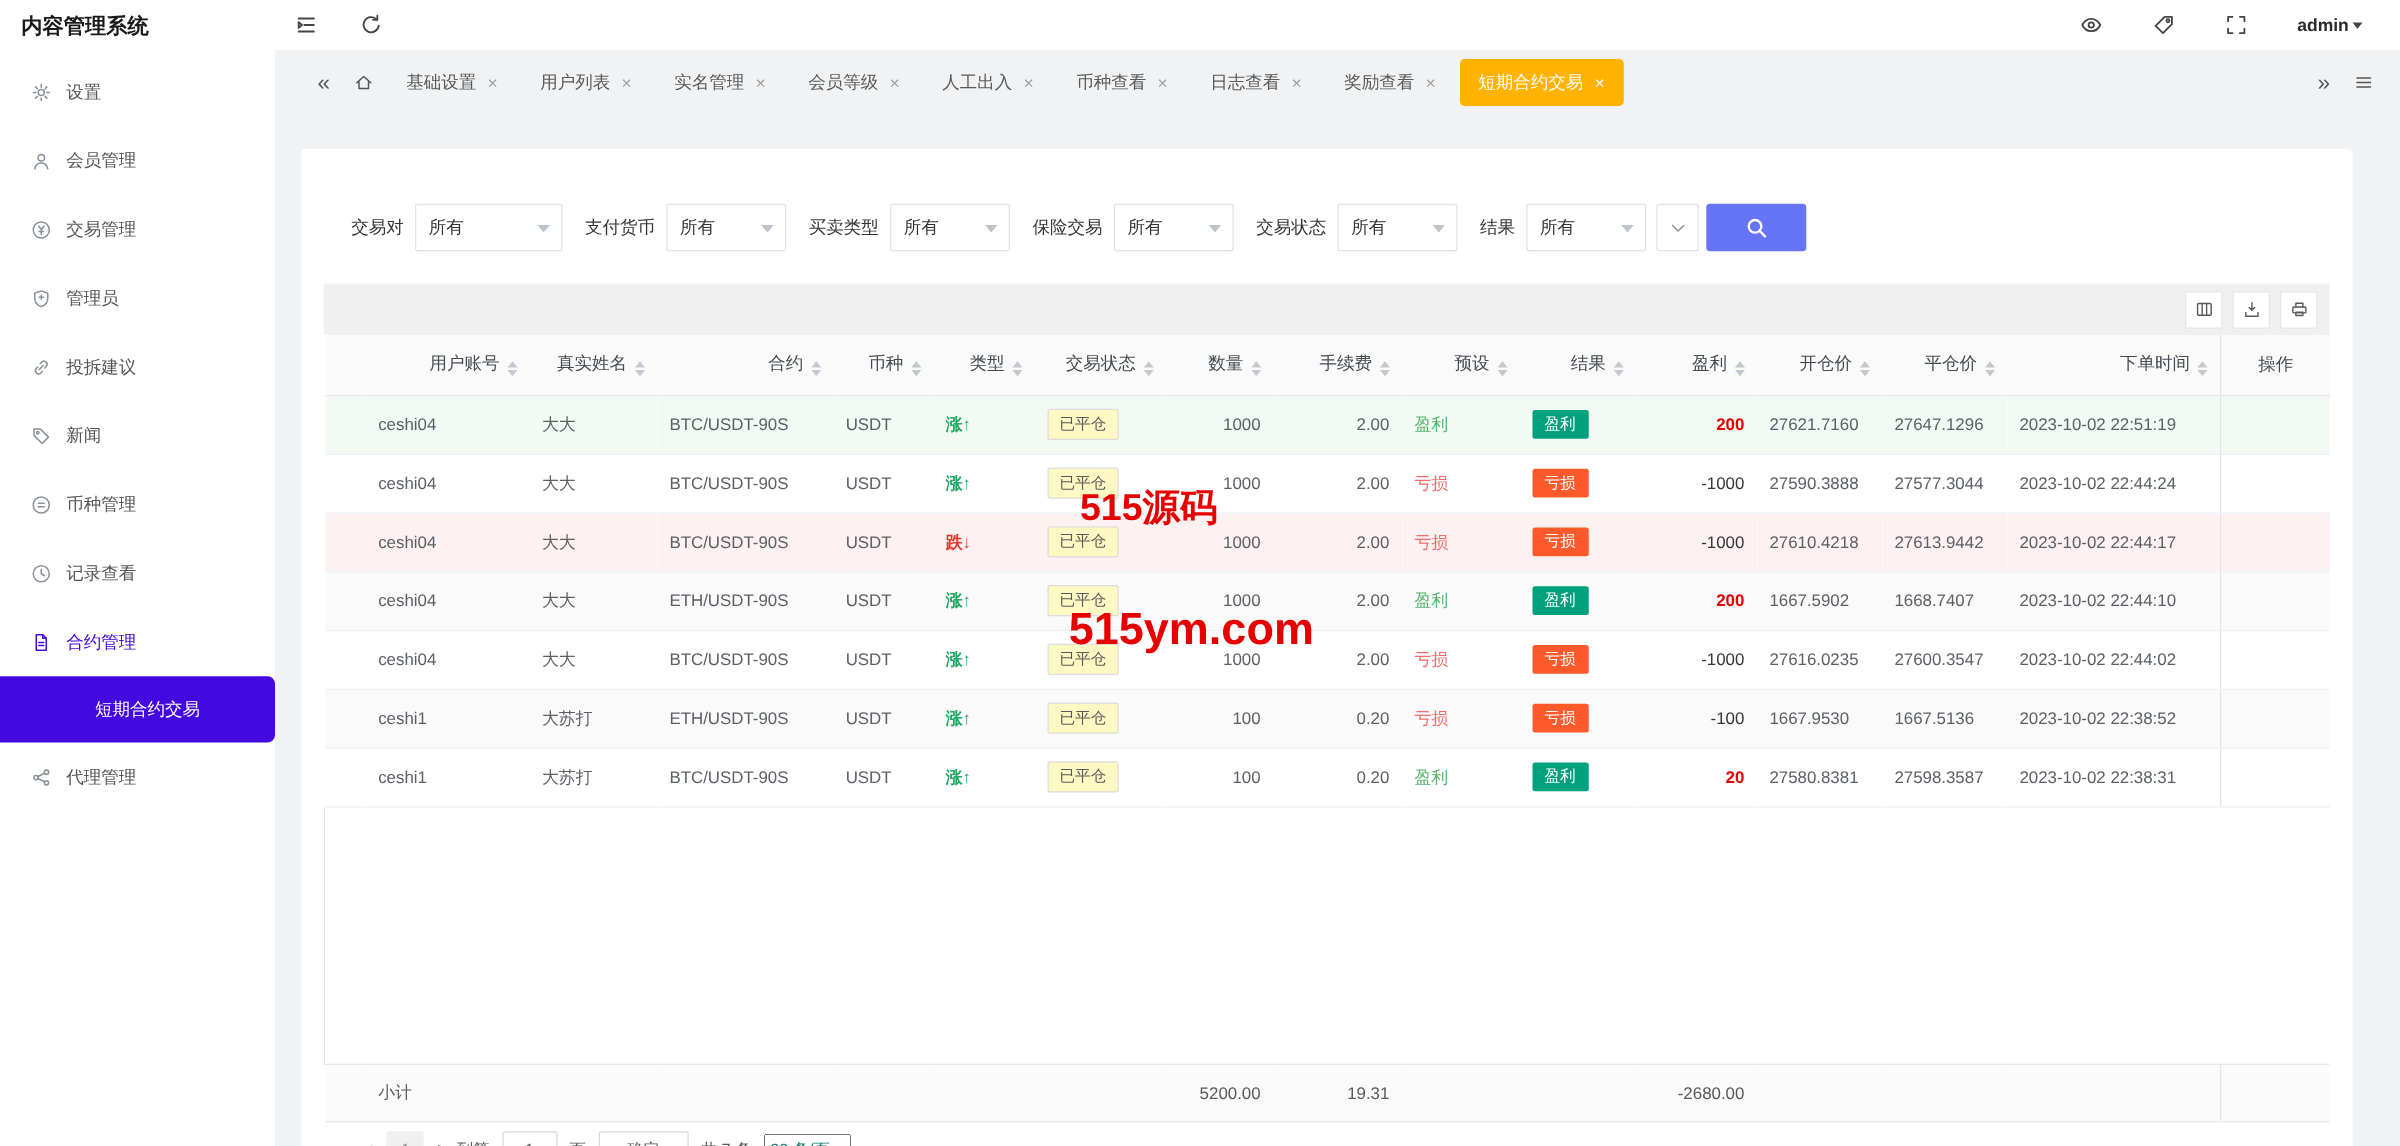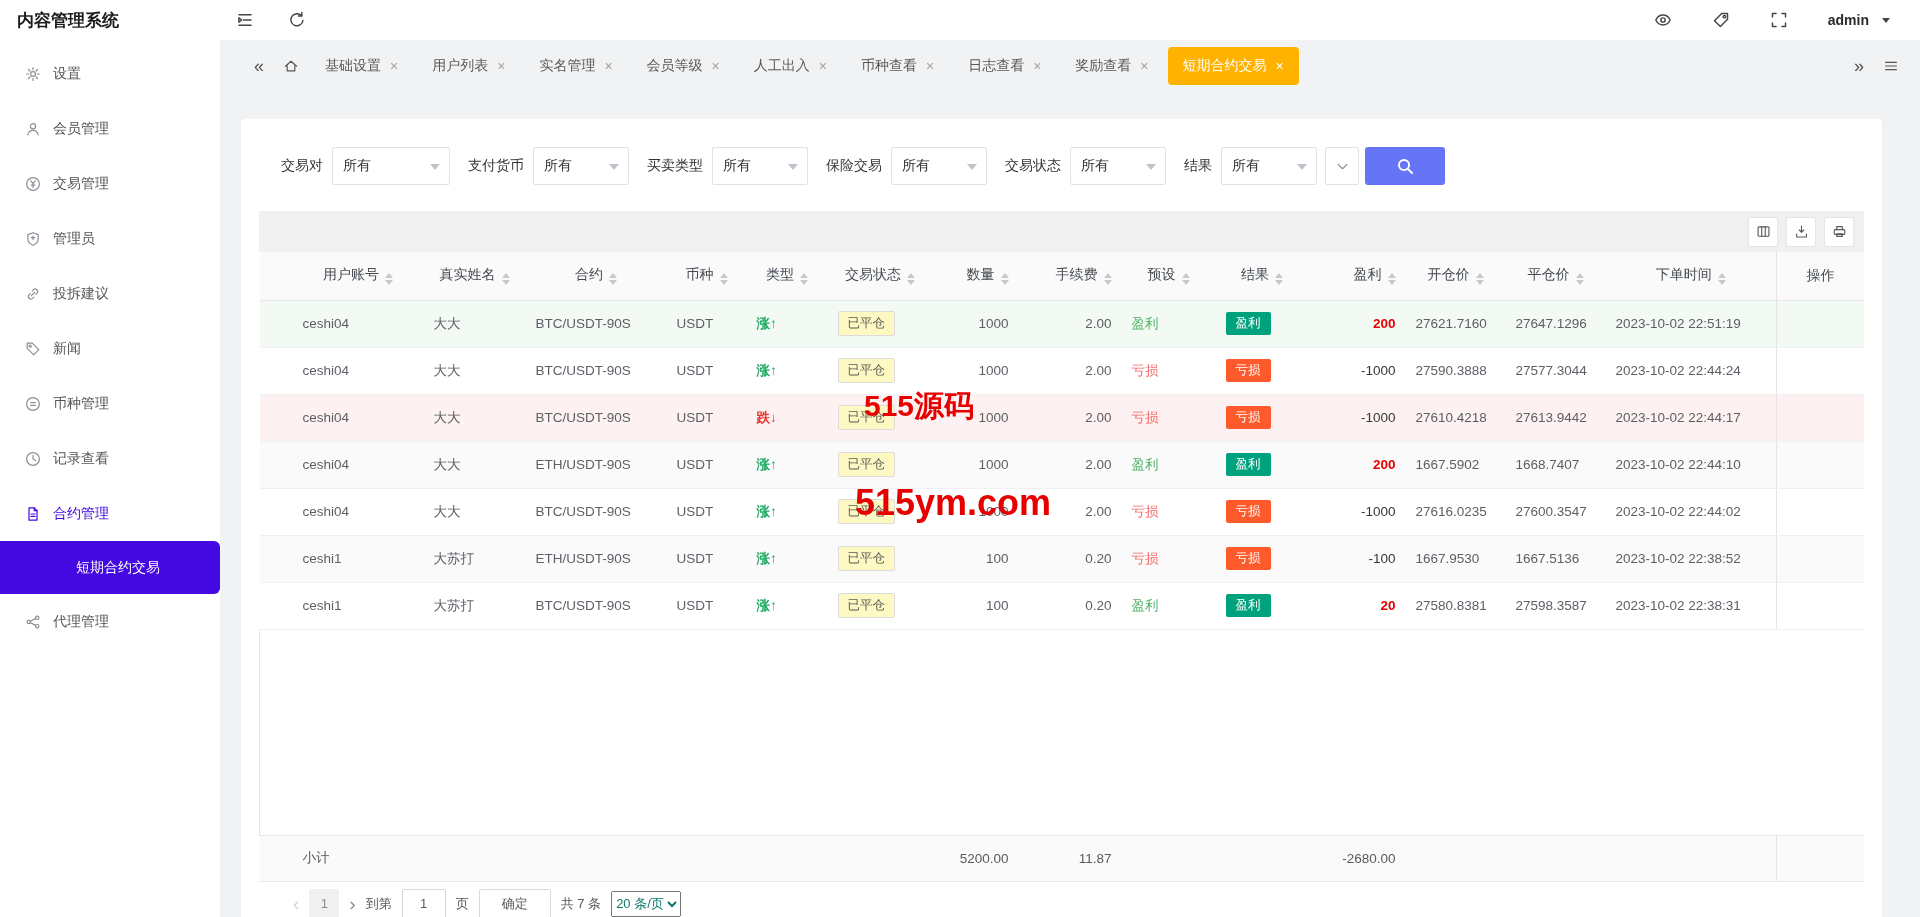--- a/index.html
+++ b/index.html
@@ -14,21 +14,21 @@
   .icon svg{width:100%;height:100%;fill:none;stroke:currentColor;stroke-width:1.2;
     stroke-linecap:round;stroke-linejoin:round}
 
   
   .app-header{position:fixed;left:0;top:0;right:0;height:40px;background:#fff;
     display:flex;align-items:center;z-index:30}
   .app-title{width:220px;padding-left:17px;font-size:17px;font-weight:bold;color:#1a1a1a}
   .h-tools{display:flex;align-items:center;gap:34px;margin-left:16px;color:#454545}
   .h-icon{display:inline-flex;width:18px;height:18px;color:#454545;cursor:pointer}
   .header-right{margin-left:auto;display:flex;align-items:center;gap:40px;padding-right:30px}
-  .user-menu{display:flex;align-items:center;gap:13px;cursor:pointer}
+  .user-menu{display:flex;align-items:center;gap:3px;cursor:pointer}
   .username{font-size:14px;font-weight:bold;color:#2b2b2b}
   .caret-down{width:0;height:0;border-left:4px solid transparent;
     border-right:4px solid transparent;border-top:5px solid #444}
 
   
   .sidebar{position:fixed;left:0;top:40px;bottom:0;width:220px;background:#fff;
     padding-top:6px;z-index:20}
   .side-item{height:55px;display:flex;align-items:center;gap:12px;padding-left:25px;
     font-size:14px;color:#555;cursor:pointer}
   .side-item .icon{color:#8a8f99}
@@ -48,21 +48,21 @@
   .tab{height:38px;display:flex;align-items:center;gap:9px;padding:0 15px;font-size:14px;
     color:#595959;border-radius:4px;cursor:pointer;white-space:nowrap}
   .tab-close{color:#a0a0a0;font-size:14px;line-height:1}
   .tab.active{background:var(--tab-active);color:#fff}
   .tab.active .tab-close{color:#fff}
 
   .panel{position:absolute;left:21px;right:38px;top:79px;bottom:-24px;background:#fff;
     border-radius:4px}
 
   
-  .filters{display:flex;align-items:center;padding:28px 0 0 40px}
+  .filters{display:flex;align-items:center;padding:44px 0 0 40px}
   .filter-fields{display:flex;align-items:center}
   .f-label{font-size:14px;color:#333;margin:0 9px 0 18px;white-space:nowrap}
   .f-label:first-child{margin-left:0}
   .f-select{position:relative;width:96px;height:38px;border:1px solid #e2e2e2;border-radius:2px;
     background:#fff;display:flex;align-items:center;padding:0 22px 0 10px;font-size:14px;
     color:#333;cursor:pointer}
   .filter-fields > div:nth-of-type(1){width:118px}
   .f-caret{position:absolute;right:9px;top:16px;width:0;height:0;border-left:5px solid transparent;
     border-right:5px solid transparent;border-top:6px solid #bfc4cc}
   .btn-more{width:34px;height:38px;border:1px solid #e2e2e2;border-radius:2px;background:#fff;
@@ -76,21 +76,21 @@
   
   .table-area{margin:26px 18px 0 18px}
   .toolbar{height:41px;background:#f0f0f0;display:flex;align-items:center;
     justify-content:flex-end;gap:8px;padding-right:10px}
   .tool-btn{width:30px;height:30px;background:#fff;border:1px solid #e6e6e6;border-radius:2px;
     display:flex;align-items:center;justify-content:center;color:#595959;cursor:pointer}
   .tool-btn .icon{width:15px;height:15px}
 
   table{width:100%;border-collapse:collapse;table-layout:fixed;font-size:13.5px;color:#5c6066}
   thead th{height:48px;background:#fafafa;border-bottom:1px solid #e8e8e8;font-weight:normal;
-    font-size:14px;color:#454a52;text-align:center;padding:0 10px;white-space:nowrap}
+    font-size:14px;color:#454a52;text-align:right;padding:0 10px;white-space:nowrap}
   tbody td{height:47px;border-bottom:1px solid #eef0f3;padding:0 10px;white-space:nowrap;
     overflow:hidden;text-overflow:ellipsis;background:#fff}
   th.al-right,td.al-right{text-align:right}
   th.al-center,td.al-center{text-align:center}
   th:last-child,tbody td:last-child{border-left:1px solid #e4e4e4}
   tr.tint-green td{background:#f3faf4}
   tr.tint-red td{background:#fdf2f1}
   tr.tint-stripe td{background:#fafafa}
   .sort{display:inline-flex;flex-direction:column;gap:2px;margin-left:6px;vertical-align:1px;cursor:pointer}
   .sort i{width:0;height:0;border-left:4px solid transparent;border-right:4px solid transparent}
@@ -622,21 +622,21 @@
             </tr>
             <tr class="summary-row">
               <td></td>
               <td>小计</td>
               <td></td>
               <td></td>
               <td></td>
               <td></td>
               <td></td>
               <td class="al-right">5200.00</td>
-              <td class="al-right">11.87</td>
+              <td class="al-right">19.31</td>
               <td></td>
               <td></td>
               <td class="al-right">-2680.00</td>
               <td></td>
               <td></td>
               <td></td>
               <td class="al-center"></td>
             </tr>
           </tbody>
       </table>

